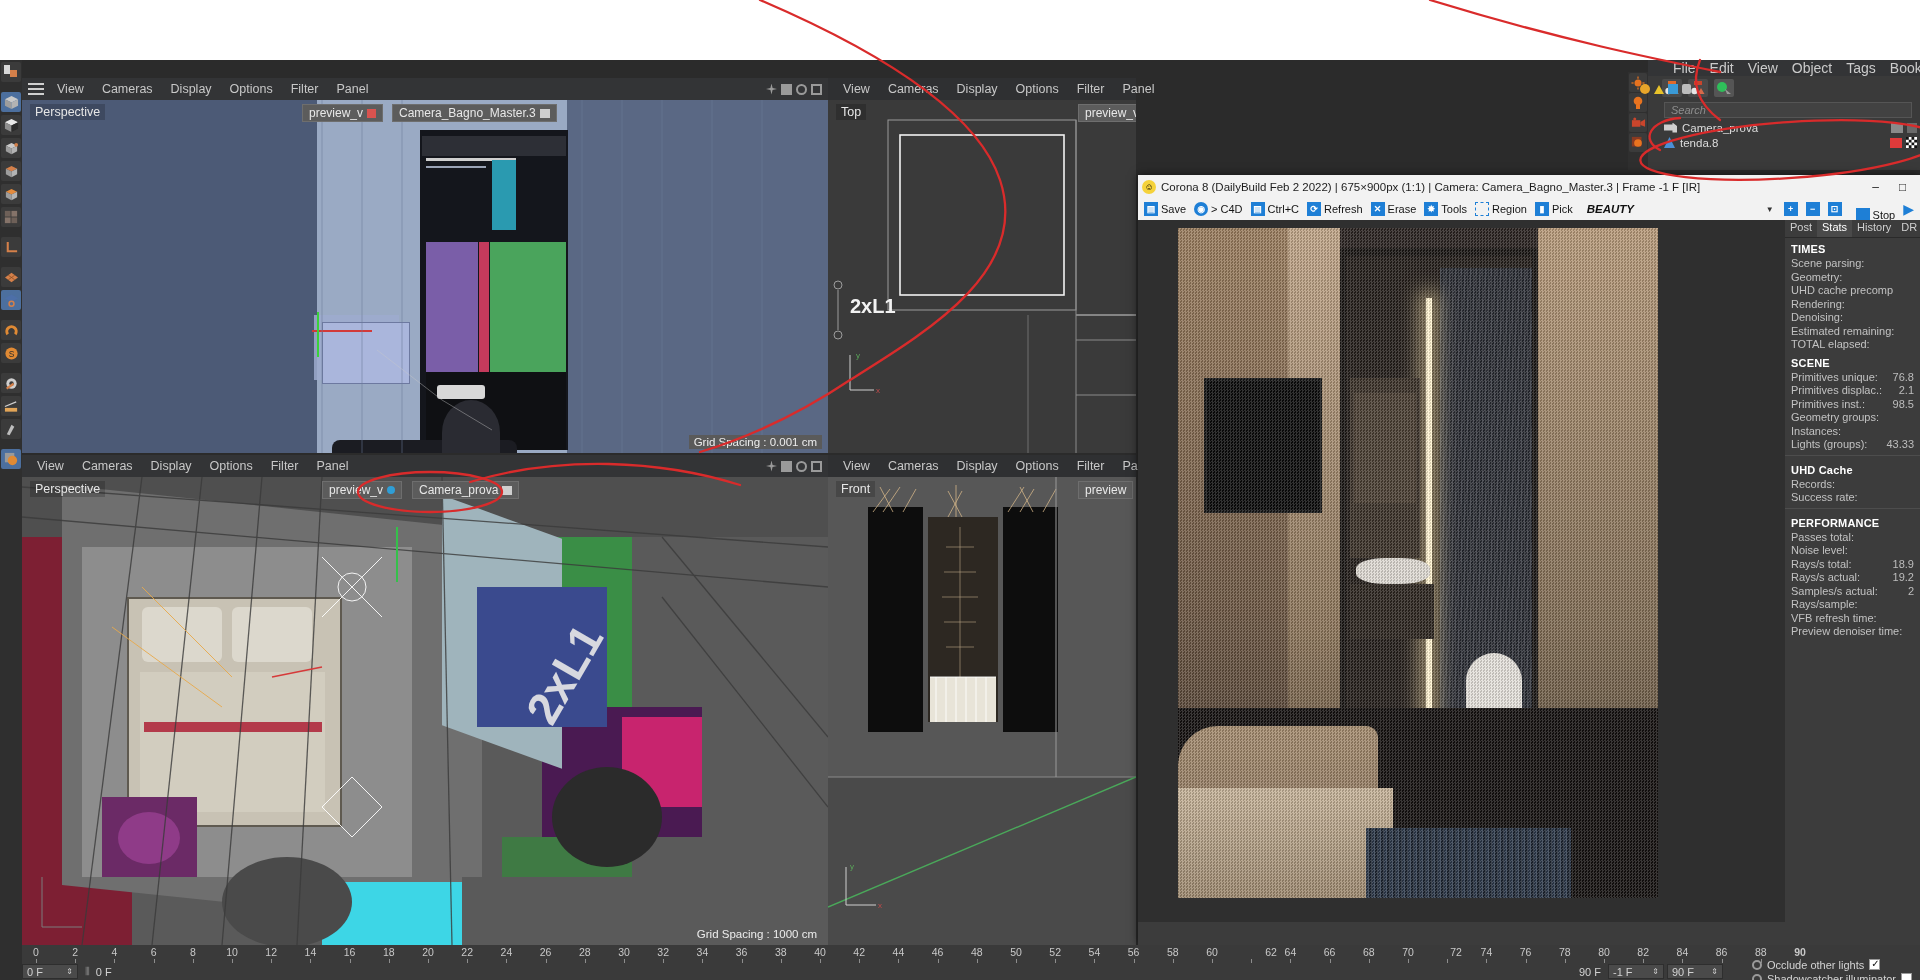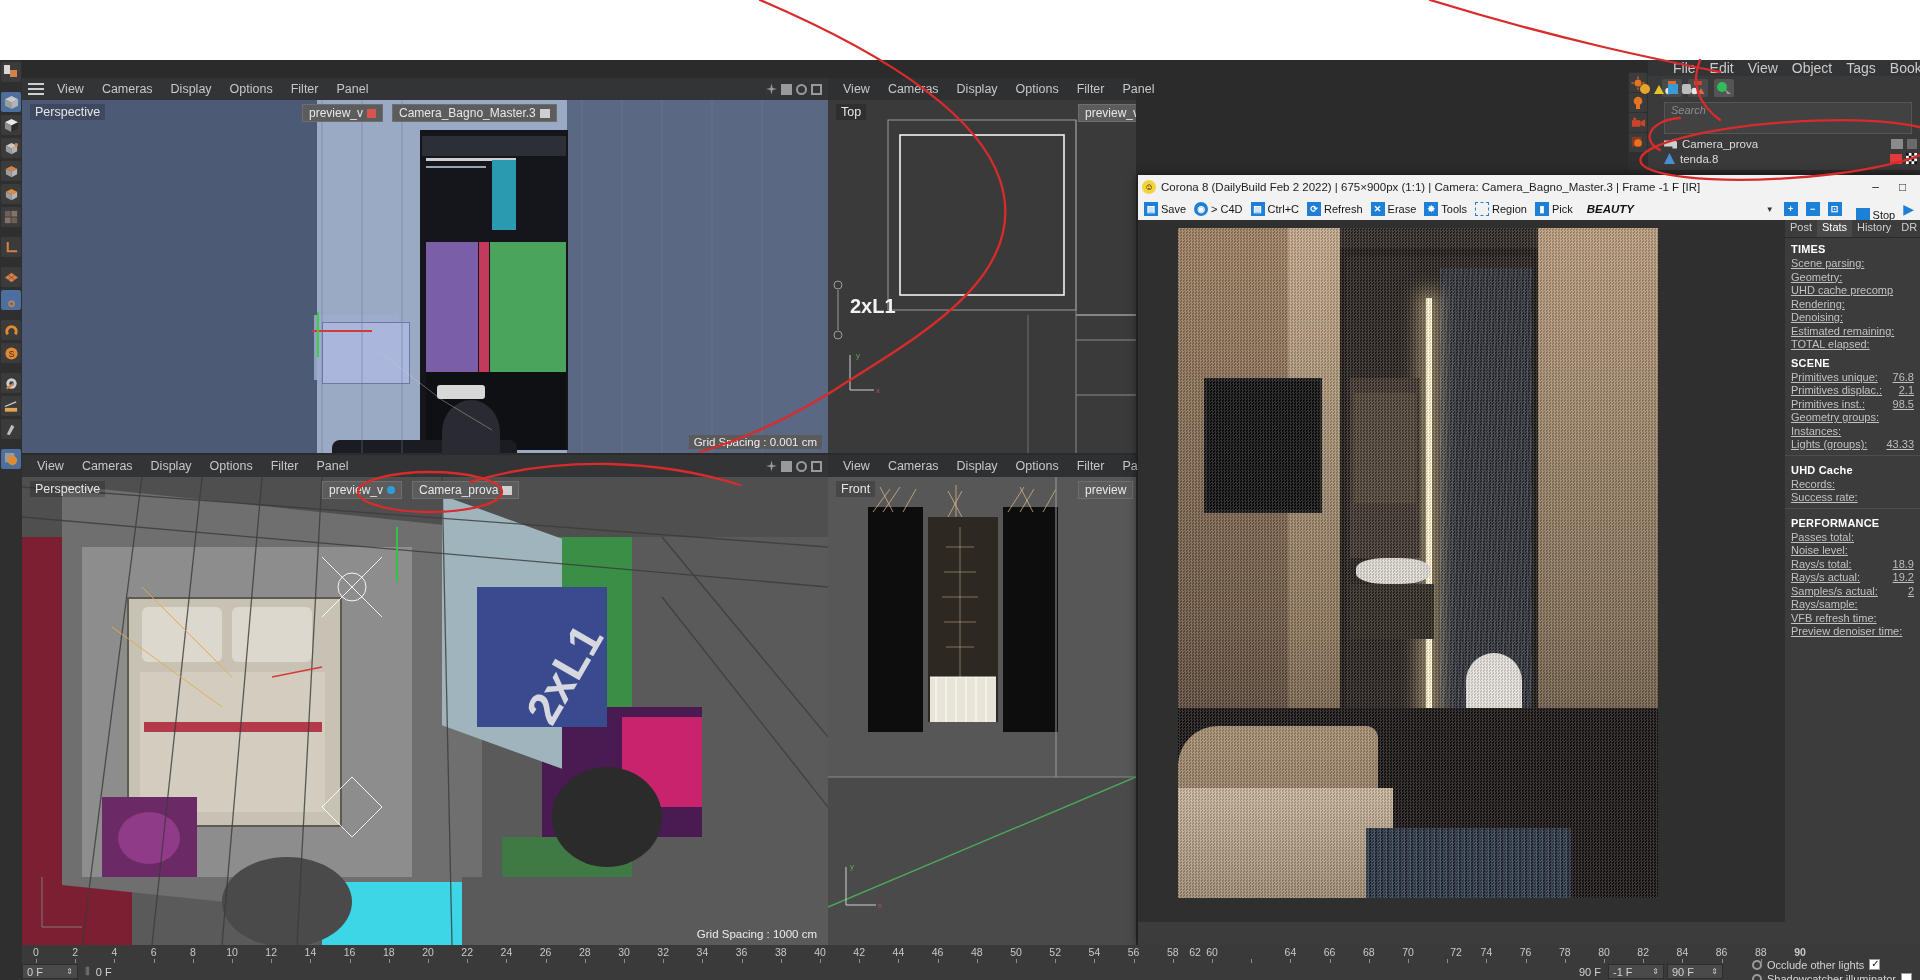--- a/index.html
+++ b/index.html
@@ -45,31 +45,31 @@
   #vfb-tb .beauty { flex:1; font-style:italic; font-weight:bold; font-size:11.5px; color:#111; padding-left:10px;}
   #vfb-body { position:absolute; left:0; top:45px; right:135px; bottom:23px; background:#2f2f2f; }
   #vfb-img { position:absolute; left:40px; top:8px; width:480px; height:670px; overflow:hidden; }
   #vfb-status { position:absolute; left:0; right:135px; bottom:0; height:22px; background:#3c3c3c;
      color:#d6d6d6; font-size:11.5px; display:flex; align-items:center; padding-left:8px;}
   #vfb-stats { position:absolute; right:0; top:45px; width:135px; bottom:0; background:#3c3c3c; }
   .st-tabs { display:flex; height:18px; border-bottom:1px solid #2a2a2a; }
   .st-tabs div { font-size:11px; color:#d0d0d0; padding:1px 5px; white-space:nowrap; }
   .st-tabs div.on { background:#4a4a4a; color:#fff; }
   .st-h { font-size:11px; color:#fff; font-weight:bold; padding:5px 6px 2px; letter-spacing:.2px;}
-  .st-row { display:flex; justify-content:space-between; font-size:11px; color:#c2c2c2; padding:0 6px; line-height:13.5px;text-decoration:underline;}
+  .st-row { display:flex; justify-content:space-between; font-size:11px; color:#c2c2c2; padding:0 6px; line-height:13.5px;}
   .st-row .v { color:#bdbdbd; }
   .st-sep { height:1px; background:#4d4d4d; margin:3px 0; }
 
   
   #om { left:1648px; top:60px; width:272px; height:110px; background:#3a3a3a; }
   #om .ommenu { height:16px; display:flex; align-items:center; gap:0; background:#333436; padding-left:18px;}
   #om .ommenu span { font-size:14px; color:#cbcbcb; padding:0 7px; }
   #om .omtb { height:24px; background:#3a3a3a; display:flex; align-items:center; padding-left:14px; gap:6px; }
   #om .omtb .ic { width:20px;height:18px; background:#4a4a4a; border-radius:2px;}
-  #om .search { margin:2px 8px 2px 16px; height:32px; background:#424242; border:1px solid #555;
+  #om .search { margin:2px 8px 2px 16px; height:16px; background:#424242; border:1px solid #555;
      color:#8e8e8e; font-size:11px; font-style:italic; padding-left:6px; line-height:15px;}
   #om .orow { display:flex; align-items:center; height:15px; padding-left:16px; font-size:11.5px; color:#dcdcdc;}
   #om .orow .sw { width:12px;height:10px; margin-left:auto; margin-right:4px;}
   #omleft { left:1628px; top:72px; width:20px; height:98px; background:#2f2f2f;}
   #omleft .t { width:18px;height:19px; margin:1px; border-radius:2px; background:#3b3b3b;}
 
   
   #trstrip { left:1640px; top:82px; width:80px; height:14px; display:flex; gap:4px; align-items:center;}
 
   
@@ -840,21 +840,21 @@
         <div class="tk" style="left: 1033.2px;">52</div>
         <div class="tkm" style="left: 1033.2px;"></div>
         <div class="tk" style="left: 1072.4px;">54</div>
         <div class="tkm" style="left: 1072.4px;"></div>
         <div class="tk" style="left: 1111.6px;">56</div>
         <div class="tkm" style="left: 1111.6px;"></div>
         <div class="tk" style="left: 1150.8px;">58</div>
         <div class="tkm" style="left: 1150.8px;"></div>
         <div class="tk" style="left: 1190px;">60</div>
         <div class="tkm" style="left: 1190px;"></div>
-        <div class="tk" style="left: 1173px; text-align: center;">62</div>
+        <div class="tk" style="left: 1249px; text-align: center;">62</div>
         <div class="tkm" style="left: 1229.2px;"></div>
         <div class="tk" style="left: 1268.4px;">64</div>
         <div class="tkm" style="left: 1268.4px;"></div>
         <div class="tk" style="left: 1307.6px;">66</div>
         <div class="tkm" style="left: 1307.6px;"></div>
         <div class="tk" style="left: 1346.8px;">68</div>
         <div class="tkm" style="left: 1346.8px;"></div>
         <div class="tk" style="left: 1386px;">70</div>
         <div class="tkm" style="left: 1386px;"></div>
         <div class="tk" style="left: 1434px;">72</div>

